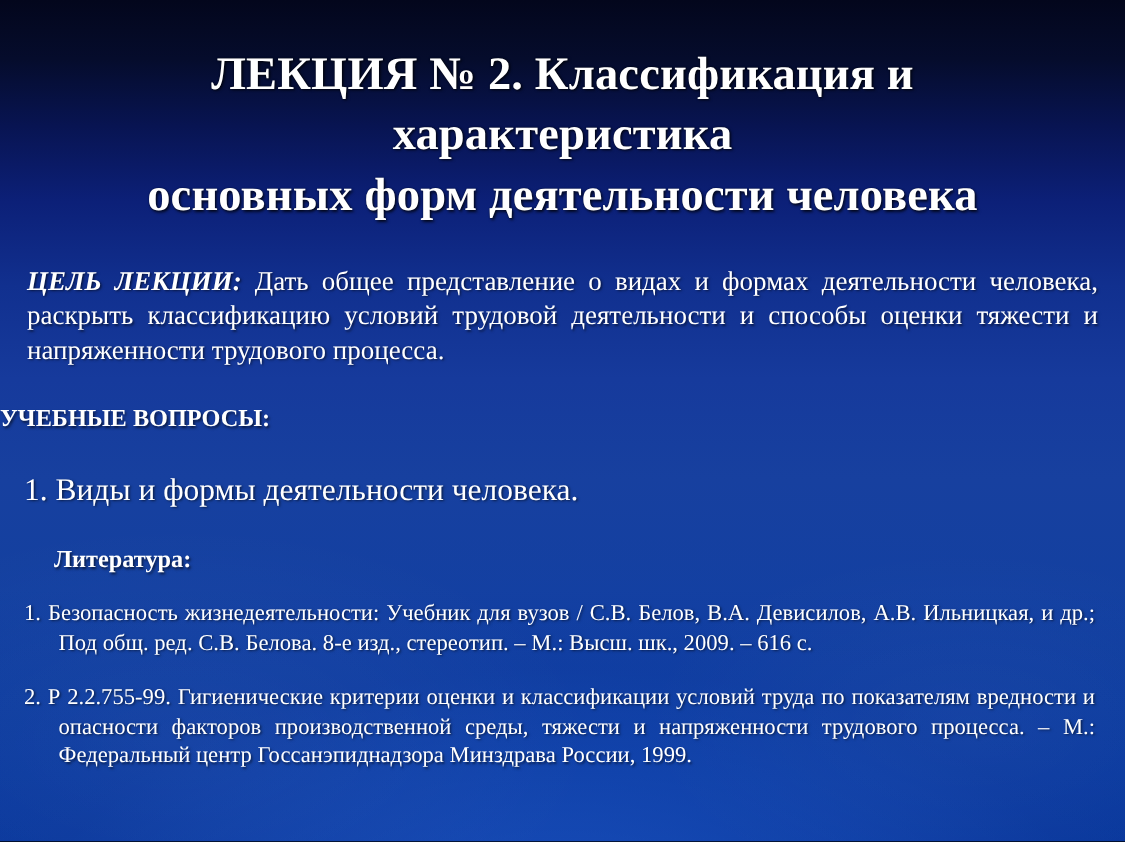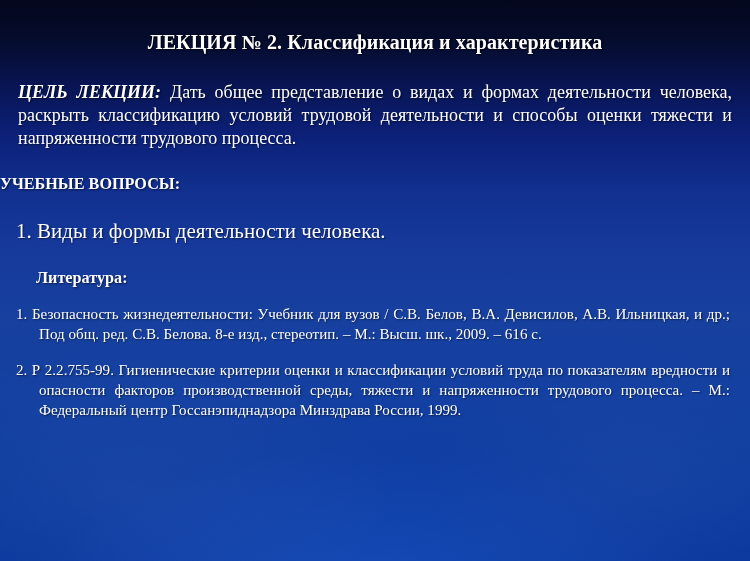--- a/index.html
+++ b/index.html
@@ -43,21 +43,21 @@
         rgba(255,255,255,0.045) 0%, rgba(255,255,255,0) 68%),
       radial-gradient(ellipse 42% 30% at 86% 86%,
         rgba(255,255,255,0.035) 0%, rgba(255,255,255,0) 70%);
   }
 
   .layer { position: relative; z-index: 2; }
 
   .title {
     text-align: center;
     font-weight: bold;
-    font-size: 20px;
+    font-size: 31px;
     line-height: 1.30;
     letter-spacing: 0.1px;
     padding: 0 52px;
     margin-top: 29px;
     text-shadow: 1px 1px 2px rgba(0,0,0,0.75), 0 0 1px rgba(0,0,0,0.6);
   }
   .title .ln { display: block; }
 
   .goal {
     margin: 26px 18px 0 18px;
@@ -107,20 +107,21 @@
   }
 </style>
 </head>
 <body>
 
 <div id="slide">
   <div class="layer">
 
     <div class="title">
       <span class="ln">ЛЕКЦИЯ № 2. Классификация и характеристика</span>
+      <span class="ln">основных форм деятельности человека</span>
     </div>
 
     <p class="goal"><span class="lead">ЦЕЛЬ ЛЕКЦИИ:</span><span> Дать общее представление о видах и формах деятельности человека, раскрыть классификацию условий трудовой деятельности и способы оценки тяжести и напряженности трудового процесса.</span></p>
 
     <div class="section-head qhead">УЧЕБНЫЕ ВОПРОСЫ:</div>
 
     <ul class="qlist">
       <li>1. Виды и формы деятельности человека.</li>
     </ul>
 

